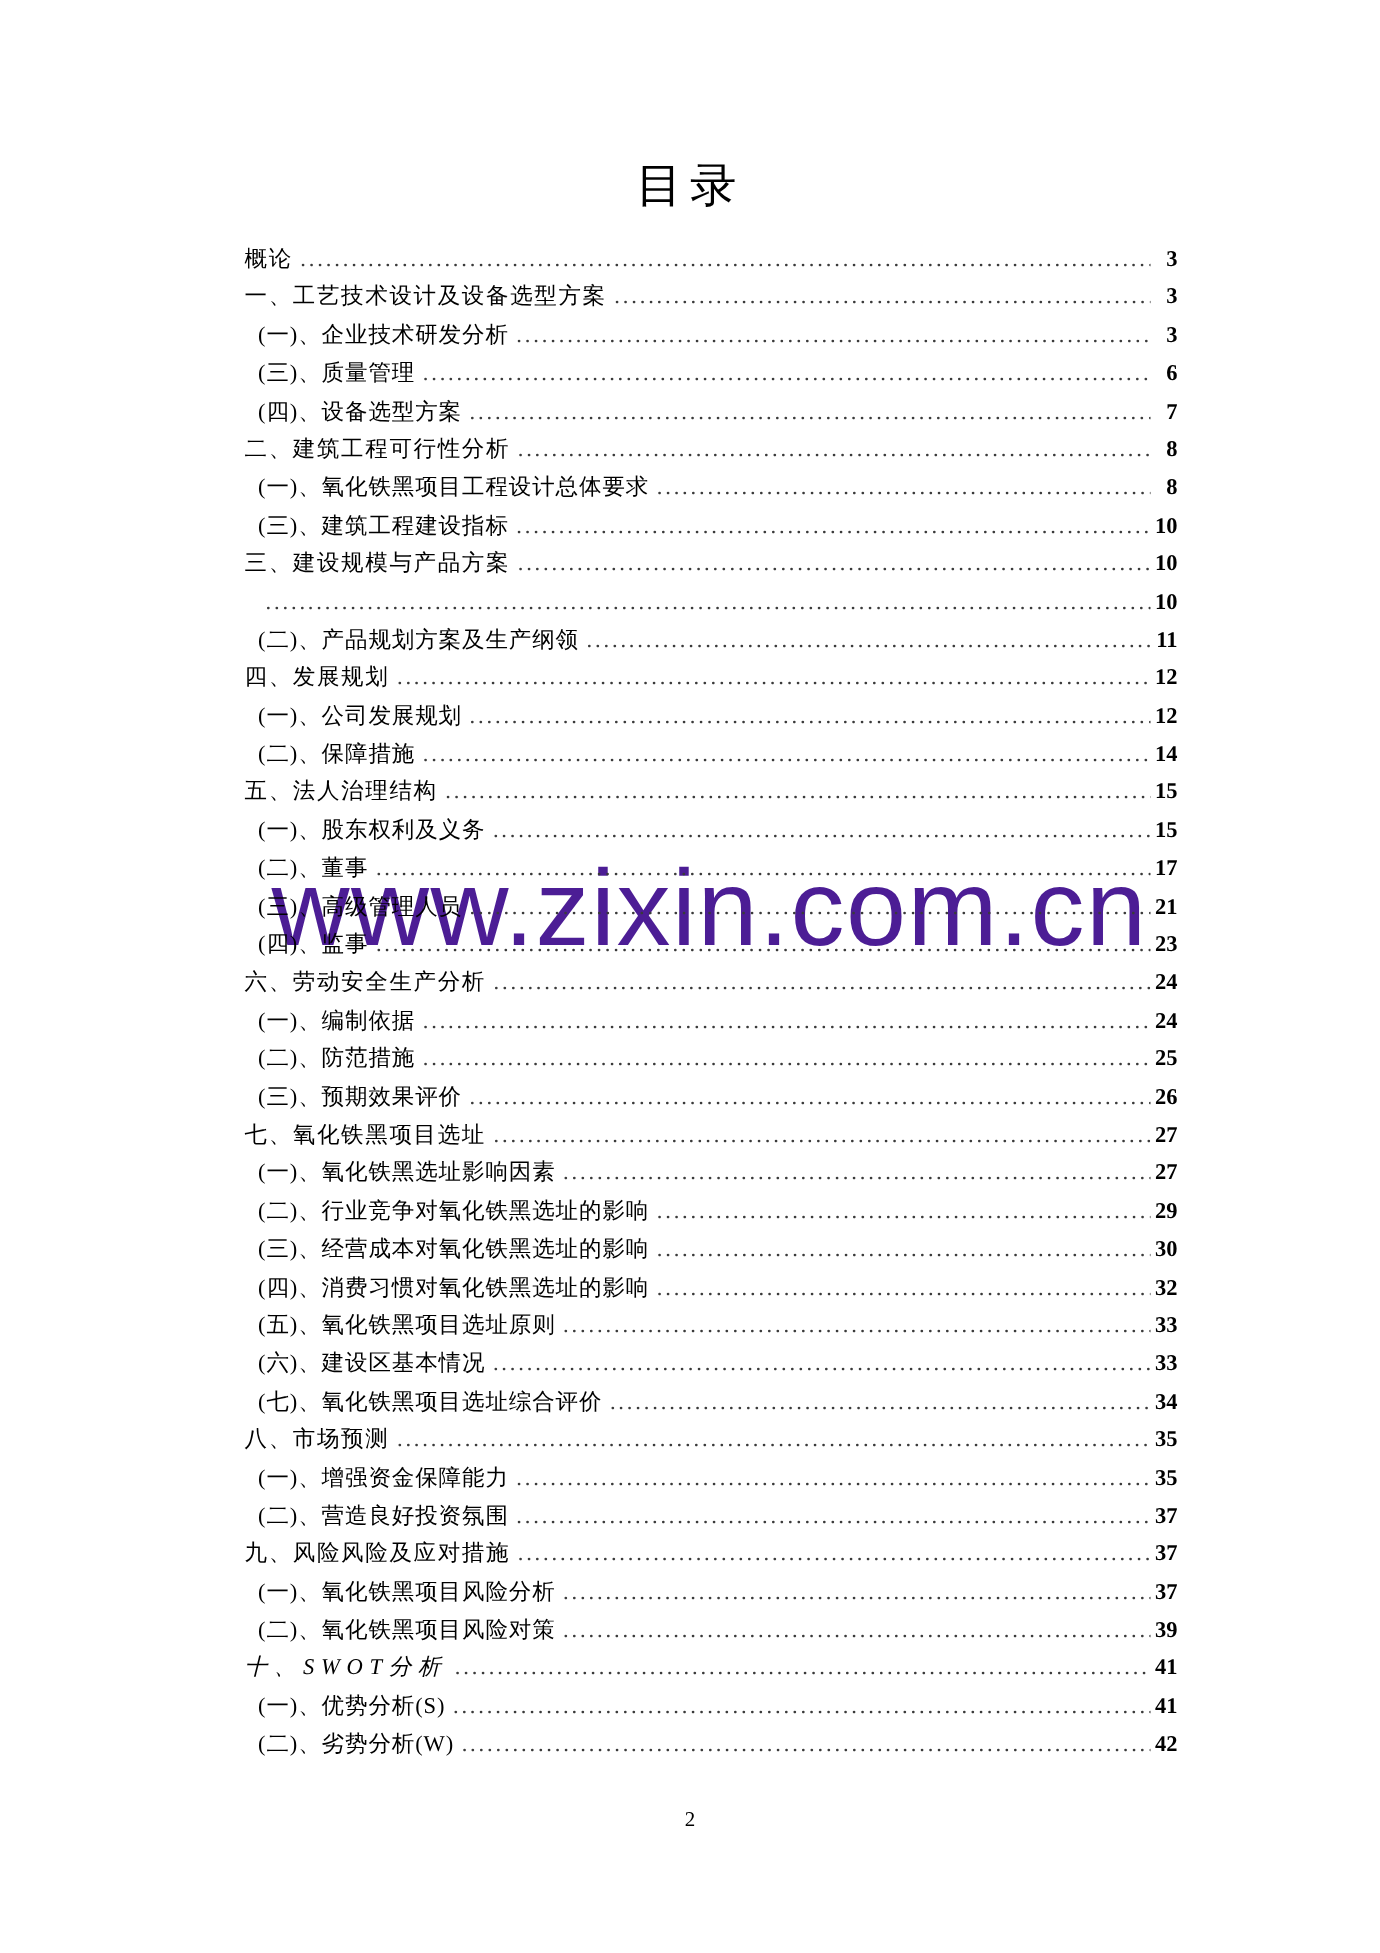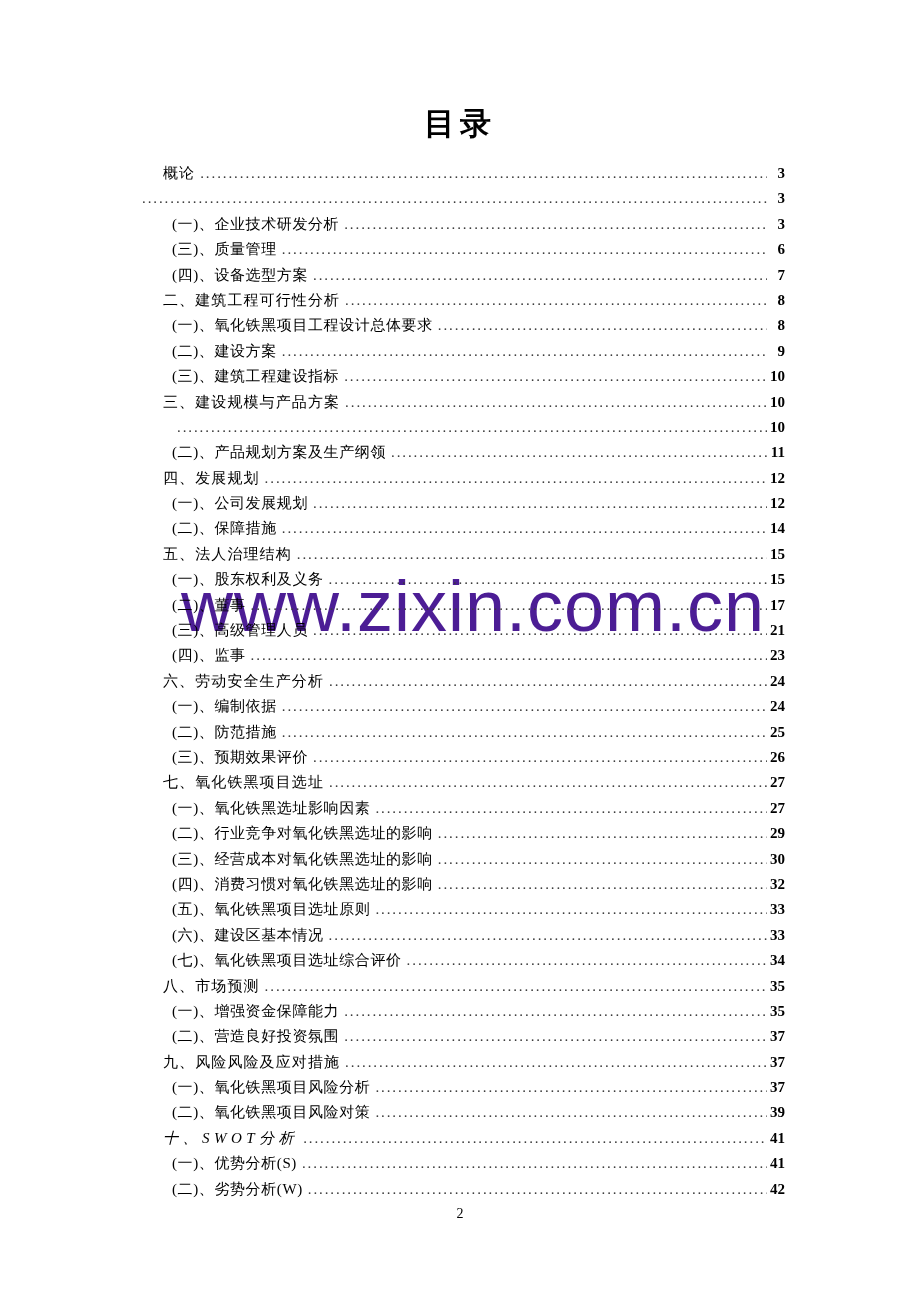--- a/index.html
+++ b/index.html
@@ -38,21 +38,21 @@
   }
 
   
   .doc-title {
     position: absolute;
     left: 0;
     top: 104px;
     width: 920px;
     text-align: center;
     font-size: 31px;
-    font-weight: bold;
+    font-weight: normal;
     letter-spacing: 5px;
     line-height: 40px;
     z-index: 2;
   }
 
   
   .toc {
     position: absolute;
     left: 137px;
     top: 161px;
@@ -137,20 +137,21 @@
   <div class="doc-title">目录</div>
 
   <div class="toc">
       <div class="toc-row lvl1">
         <span class="toc-label">概论</span>
         <span class="toc-gap"></span>
         <span class="toc-dots"></span>
         <span class="toc-page">3</span>
       </div>
       <div class="toc-row lvl1">
+        <span class="toc-label">一、工艺技术设计及设备选型方案</span>
         <span class="toc-gap"></span>
         <span class="toc-dots"></span>
         <span class="toc-page">3</span>
       </div>
       <div class="toc-row lvl2">
         <span class="toc-label">(一)、企业技术研发分析</span>
         <span class="toc-gap"></span>
         <span class="toc-dots"></span>
         <span class="toc-page">3</span>
       </div>
@@ -170,26 +171,20 @@
         <span class="toc-label">二、建筑工程可行性分析</span>
         <span class="toc-gap"></span>
         <span class="toc-dots"></span>
         <span class="toc-page">8</span>
       </div>
       <div class="toc-row lvl2">
         <span class="toc-label">(一)、氧化铁黑项目工程设计总体要求</span>
         <span class="toc-gap"></span>
         <span class="toc-dots"></span>
         <span class="toc-page">8</span>
-      </div>
-      <div class="toc-row lvl2">
-        <span class="toc-label">(二)、建设方案</span>
-        <span class="toc-gap"></span>
-        <span class="toc-dots"></span>
-        <span class="toc-page">9</span>
       </div>
       <div class="toc-row lvl2">
         <span class="toc-label">(三)、建筑工程建设指标</span>
         <span class="toc-gap"></span>
         <span class="toc-dots"></span>
         <span class="toc-page">10</span>
       </div>
       <div class="toc-row lvl1">
         <span class="toc-label">三、建设规模与产品方案</span>
         <span class="toc-gap"></span>

